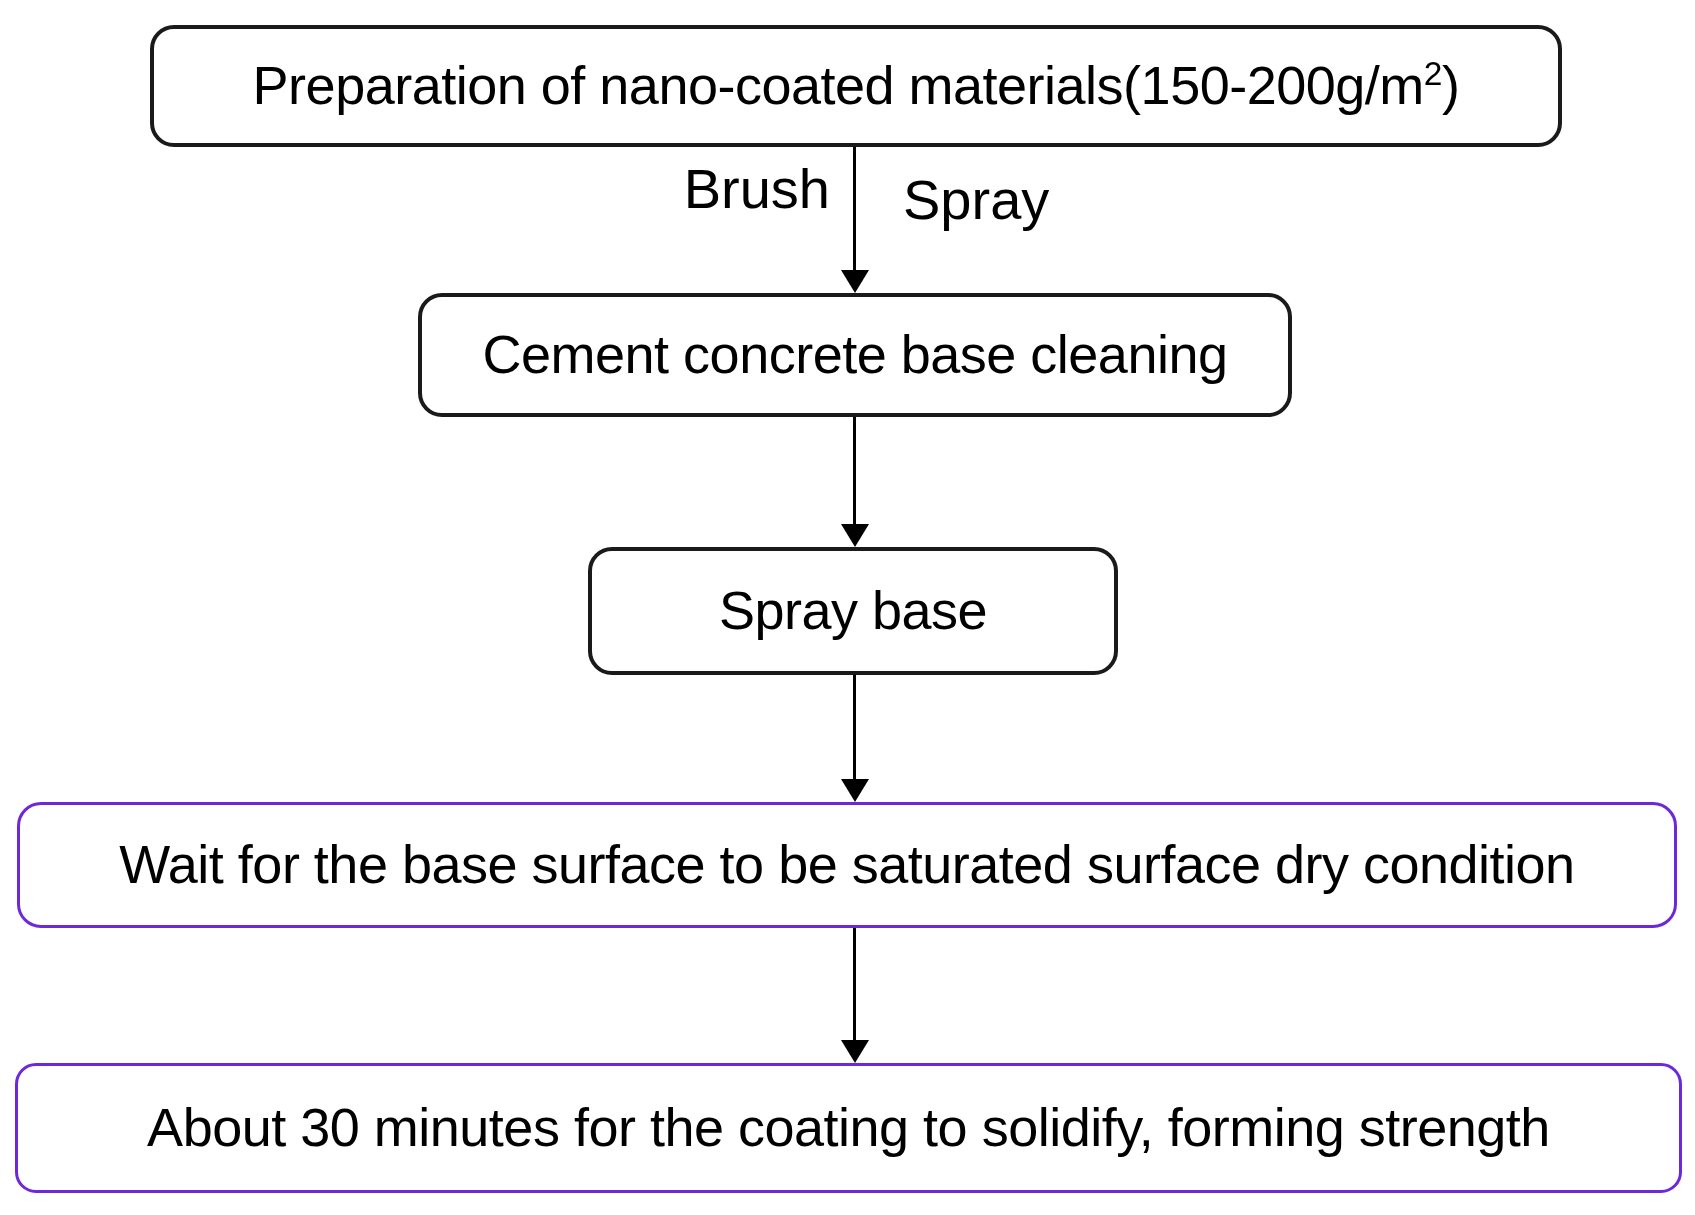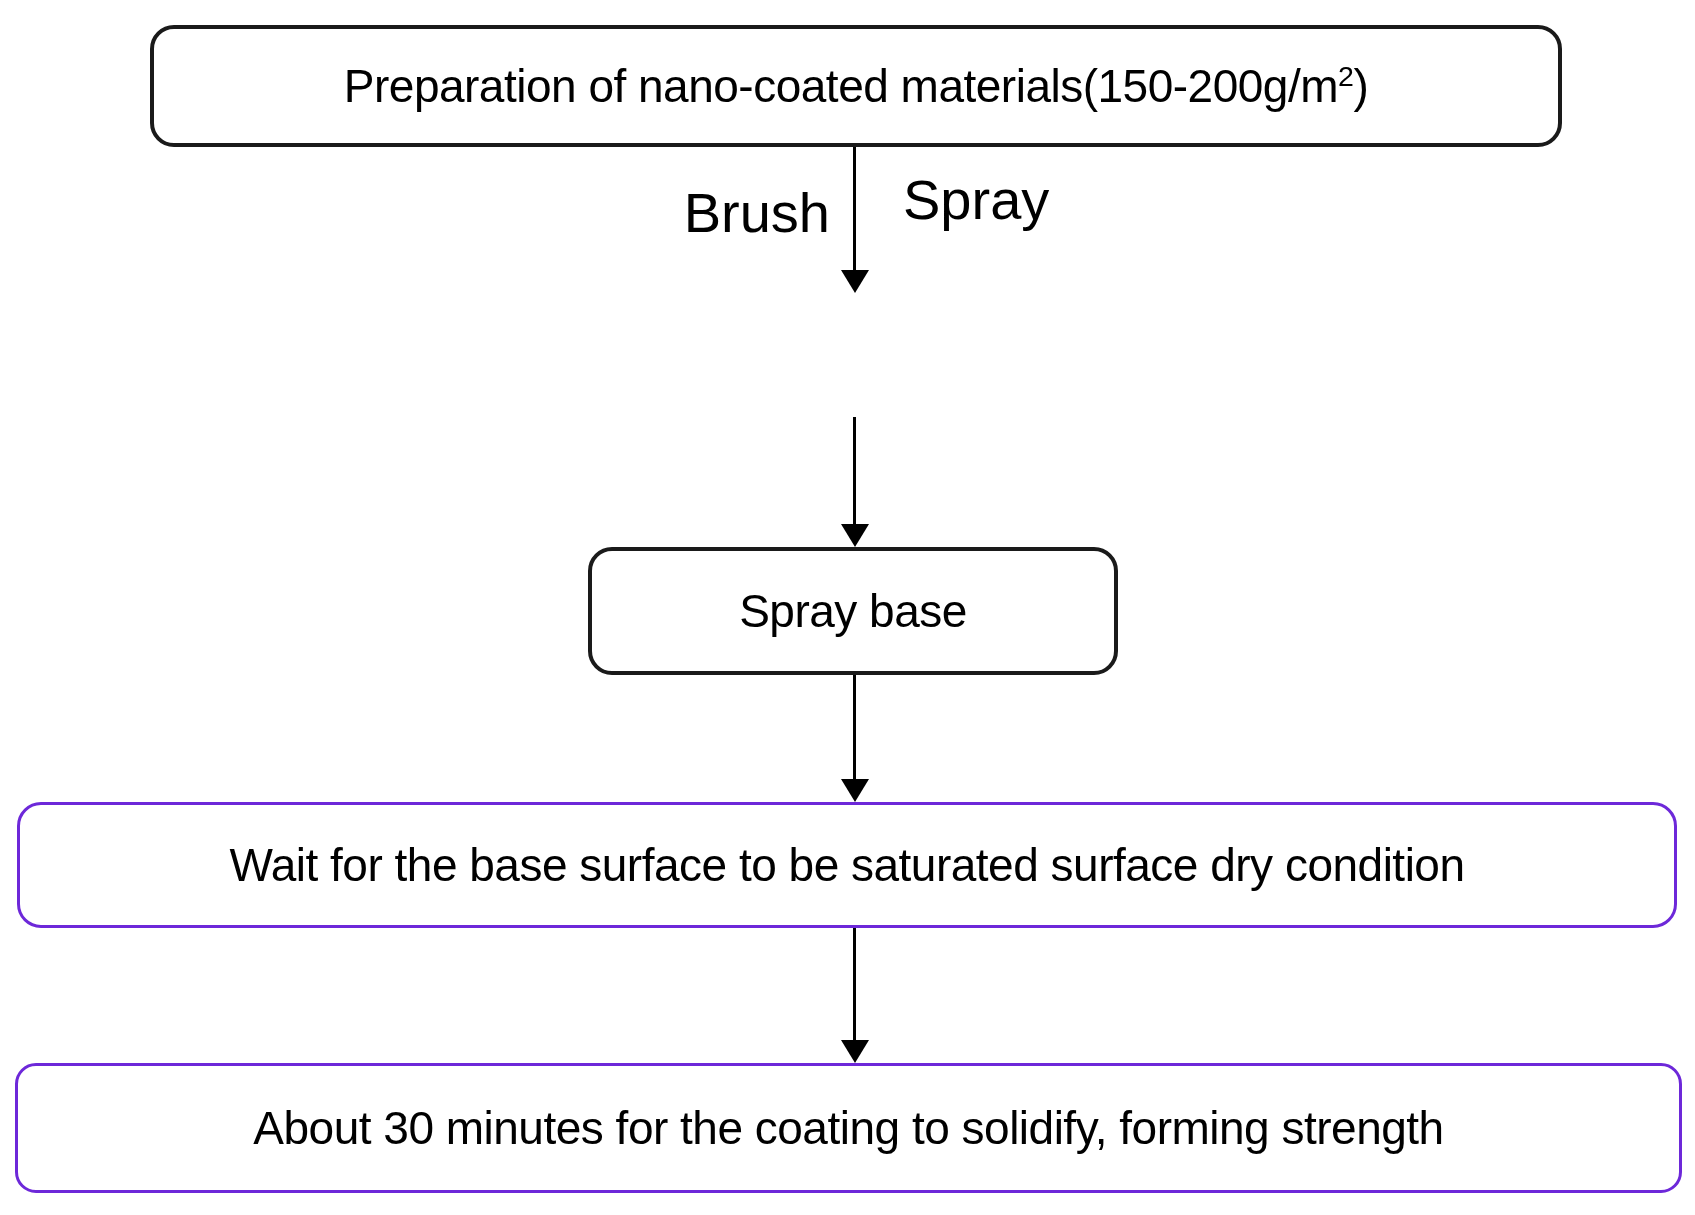--- a/index.html
+++ b/index.html
@@ -26,21 +26,21 @@
     justify-content: center;
     text-align: center;
   }
   .node.black {
     border: 4px solid #1a1a1a;
   }
   .node.blue {
     border: 3px solid #6d28d9;
   }
   .node-label {
-    font-size: 46px;
+    font-size: 54px;
     letter-spacing: -0.5px;
     white-space: nowrap;
     line-height: 1.1;
   }
   .node-label sup {
     font-size: 62%;
     vertical-align: super;
     line-height: 0;
   }
   .connector-line {
@@ -57,21 +57,21 @@
     border-top: 23px solid #000000;
   }
   .edge-label {
     position: absolute;
     font-size: 56px;
     line-height: 66px;
     white-space: nowrap;
   }
   .edge-label.left {
     right: 865px;
-    top: 180px;
+    top: 156px;
     text-align: left;
   }
   .edge-label.right {
     left: 903px;
     top: 167px;
     text-align: left;
   }
 </style>
 </head>
 <body>
@@ -80,20 +80,23 @@
 
   <div class="node black" style="left:150px; top:25px; width:1412px; height:122px;">
     <span class="node-label"><span>Preparation of nano-coated materials(150-200g/m</span><sup>2</sup><span>)</span></span>
   </div>
 
   <div class="connector-line" style="left:853px; top:147px; height:125px;"></div>
   <div class="arrowhead" style="left:841px; top:270px;"></div>
   <span class="edge-label left">Brush</span>
   <span class="edge-label right">Spray</span>
 
+  <div class="node black" style="left:418px; top:293px; width:874px; height:124px;">
+    <span class="node-label">Cement concrete base cleaning</span>
+  </div>
 
   <div class="connector-line" style="left:853px; top:417px; height:108px;"></div>
   <div class="arrowhead" style="left:841px; top:524px;"></div>
 
   <div class="node black" style="left:588px; top:547px; width:530px; height:128px;">
     <span class="node-label">Spray base</span>
   </div>
 
   <div class="connector-line" style="left:853px; top:675px; height:105px;"></div>
   <div class="arrowhead" style="left:841px; top:779px;"></div>

